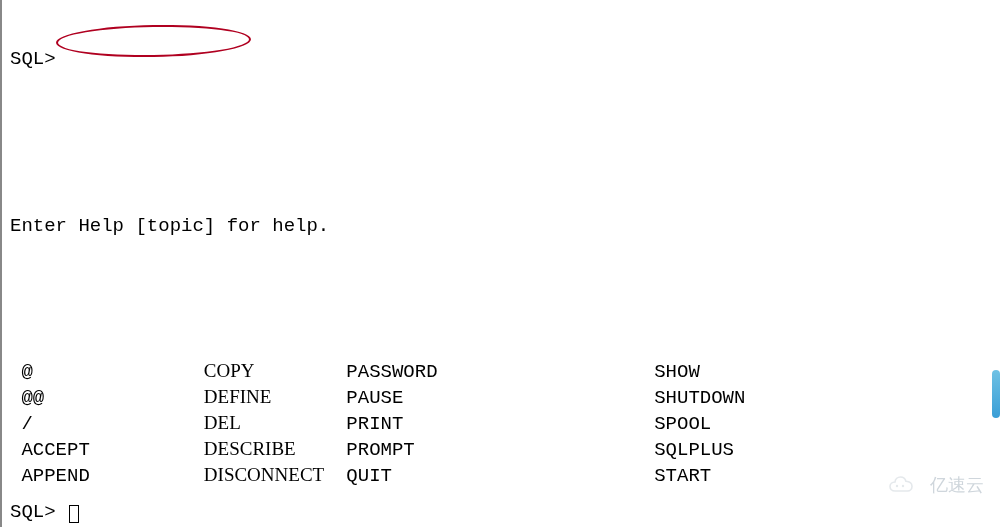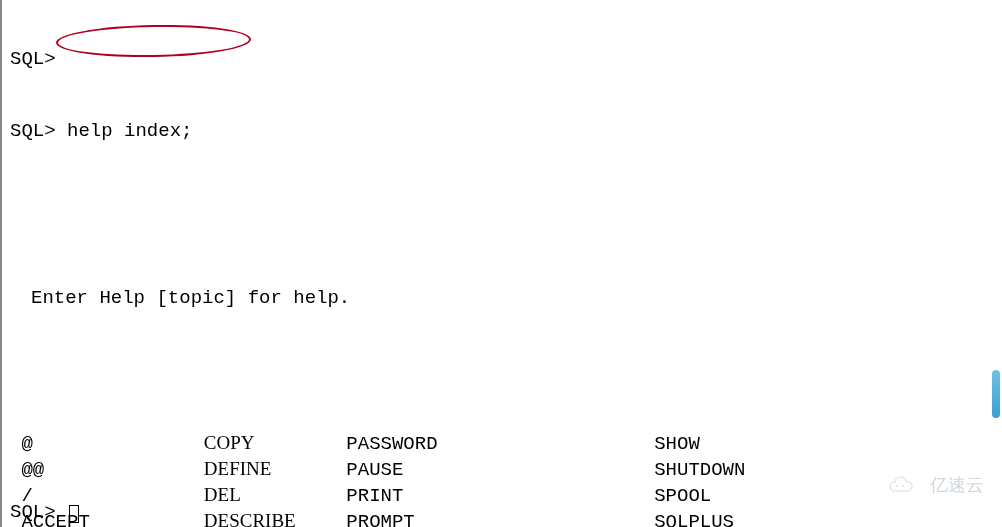--- a/index.html
+++ b/index.html
@@ -28,21 +28,21 @@
       border: 2px solid #b00020;
       border-radius: 50%;
       width: 195px;
       height: 32px;
       left: 54px;
       top: 25px;
       pointer-events: none;
       transform: rotate(-1deg);
     }
     .blank { display: block; height: 1.26em; }
-    .instr { display: block; margin-left: 21px; }
+    .instr { display: block; }
     .row { display: block; }
     .c1 { display: inline-block; width: 16ch; }
     .c2 { display: inline-block; width: 15ch; font-family: Liberation Serif, serif; }
     .c3 { display: inline-block; width: 27ch; font-family: Liberation Mono, monospace; }
     .c4 { display: inline-block; }
     .cursor {
       display: inline-block;
       width: 10px;
       height: 18px;
       border: 1px solid #000;
@@ -71,21 +71,20 @@
       height: 48px;
       background: linear-gradient(#6ec1e4,#3a9ed6);
       border-radius: 4px;
     }
   </style>
 </head>
 <body>
 
 <div class="terminal">
   <span class="prompt-line"><span class="prompt">SQL&gt;</span></span>
-  <span class="prompt-line"><span class="prompt">SQL&gt;</span> <span class="cmd">help index;</span></span>
   <div class="circle-annotation"></div>
   <span class="blank"></span>
   <span class="instr">Enter Help [topic] for help.</span>
   <span class="blank"></span>
   <div id="topic-grid"><span class="row"> <span class="c1">@</span><span class="c2">COPY</span><span class="c3">PASSWORD</span><span class="c4">SHOW</span></span><span class="row"> <span class="c1">@@</span><span class="c2">DEFINE</span><span class="c3">PAUSE</span><span class="c4">SHUTDOWN</span></span><span class="row"> <span class="c1">/</span><span class="c2">DEL</span><span class="c3">PRINT</span><span class="c4">SPOOL</span></span><span class="row"> <span class="c1">ACCEPT</span><span class="c2">DESCRIBE</span><span class="c3">PROMPT</span><span class="c4">SQLPLUS</span></span><span class="row"> <span class="c1">APPEND</span><span class="c2">DISCONNECT</span><span class="c3">QUIT</span><span class="c4">START</span></span></div>
 </div>
 
 <div class="bottom-prompt">
   <span class="prompt">SQL&gt;</span> <span class="cursor"></span>
 </div>

